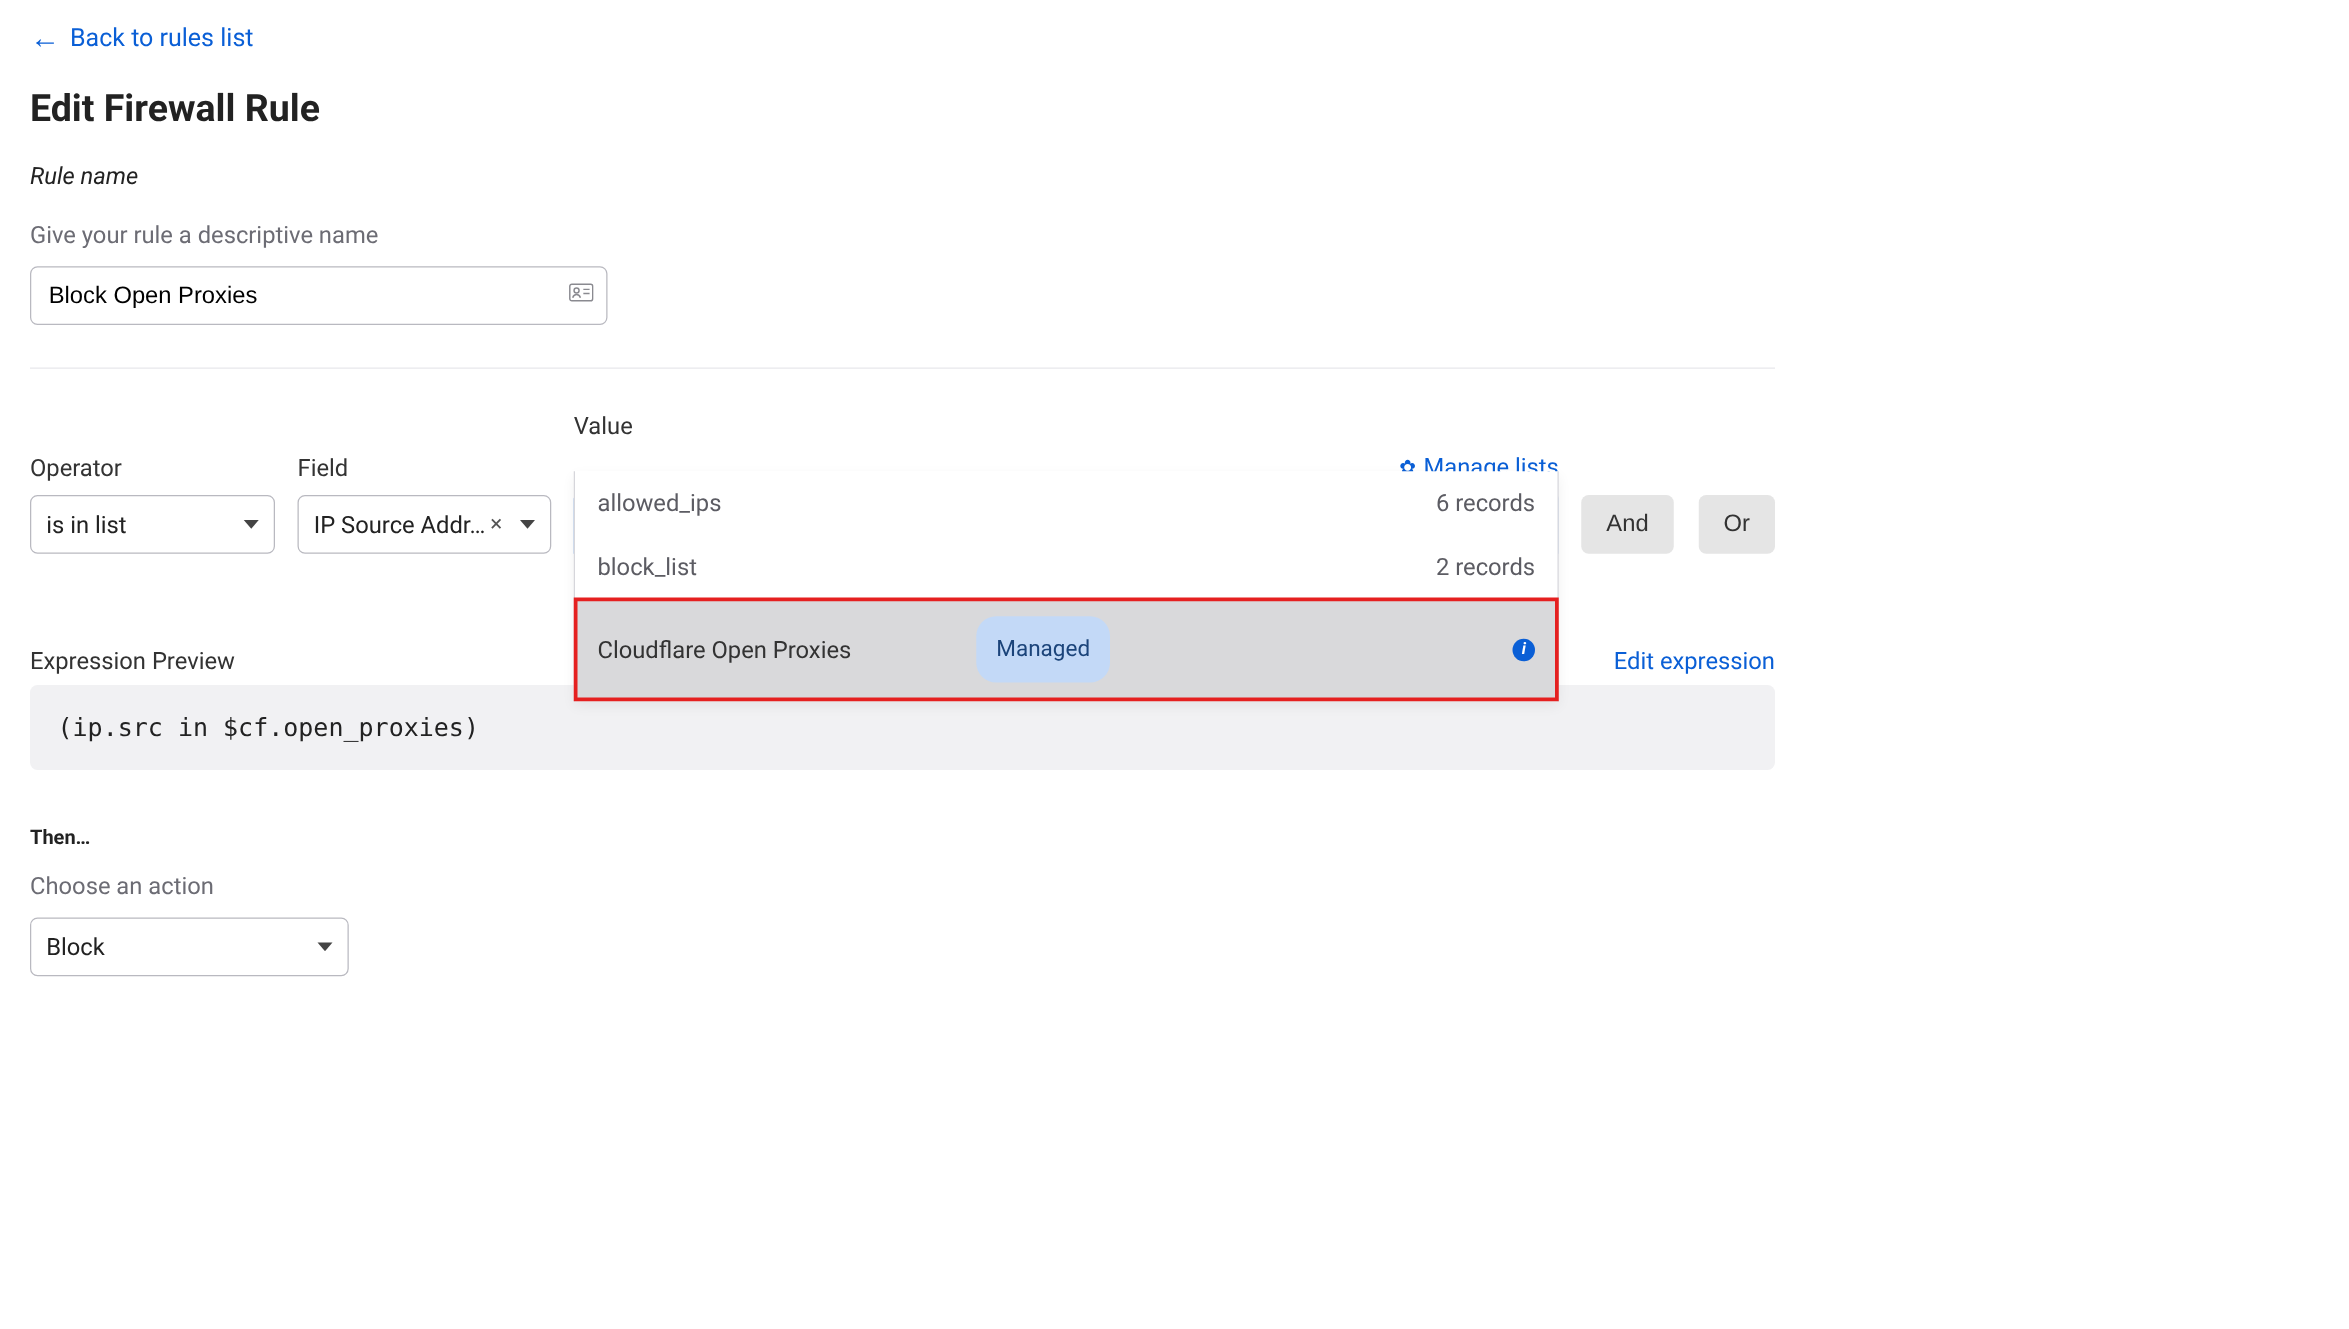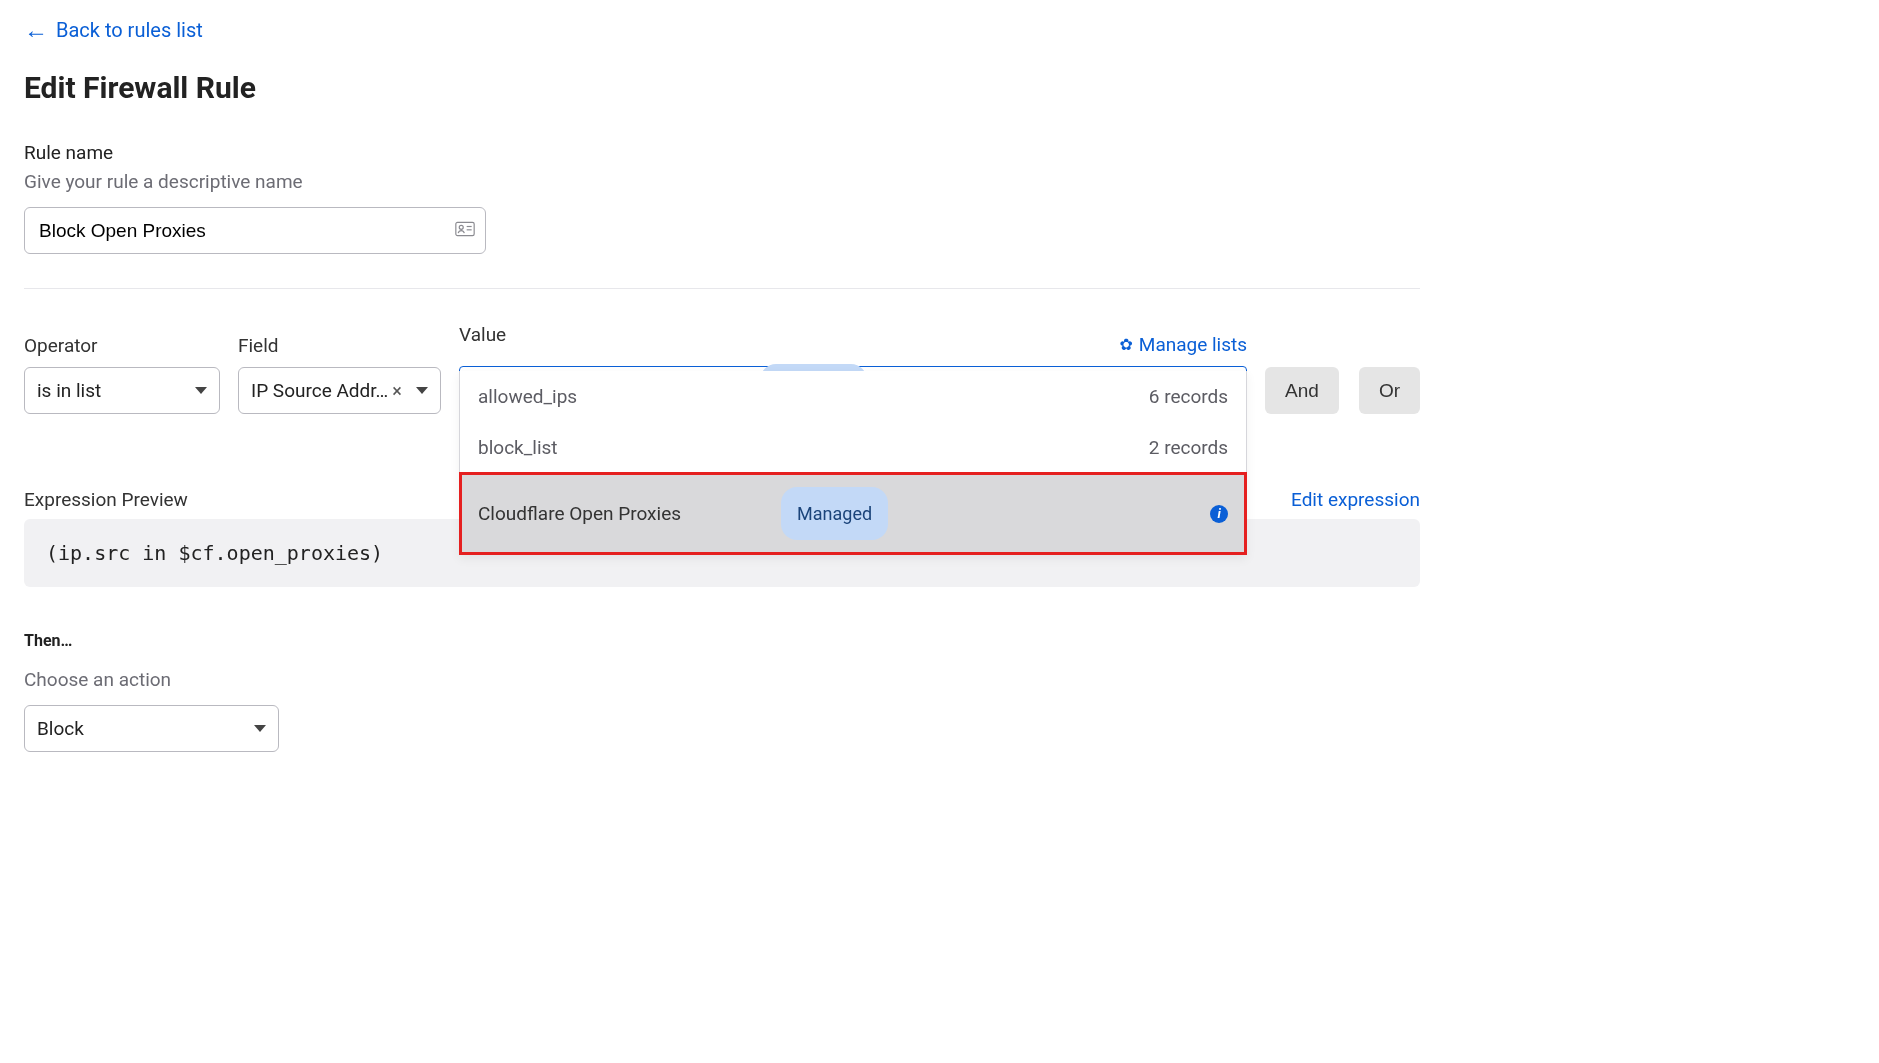--- a/index.html
+++ b/index.html
@@ -17,24 +17,24 @@
     align-items: center;
     gap: 8px;
     color: #0a5fd6;
     font-size: 20px;
     margin-bottom: 28px;
   }
   .back .arrow { font-size: 24px; line-height: 1; }
   h1.page-title {
     font-size: 30px;
     font-weight: 700;
-    margin-bottom: 36px;
+    margin-bottom: 24px;
     color: #222;
   }
-  .section-label { font-size: 19px; color: #222; margin-bottom: 6px; }
+  .section-label { font-size: 19px; color: #222; margin-bottom: 24px; font-style: italic; }
   .section-sub { color: #6c6c74; font-size: 19px; margin-bottom: 14px; }
   .rule-name-wrap {
     width: 462px;
     height: 47px;
     border: 1px solid #b9b9c0;
     border-radius: 6px;
     display: flex;
     align-items: center;
     padding: 0 10px 0 14px;
     margin-bottom: 34px;
@@ -84,21 +84,21 @@
   .select-action { width: 255px; gap: 12px; }
   .close-x { color: #555; margin: 0 4px; font-size: 18px; }
   .chev {
     margin-left: auto;
     width: 0; height: 0;
     border-left: 6px solid transparent;
     border-right: 6px solid transparent;
     border-top: 7px solid #444;
   }
   .value-col { position: relative; width: 800px; }
-  .value-head { display: flex; align-items: flex-end; margin-bottom: 10px; }
+  .value-head { display: flex; align-items: flex-start; margin-bottom: 10px; flex-direction: column; }
   .manage-lists {
     margin-left: auto;
     color: #0a5fd6;
     display: inline-flex;
     align-items: center;
     gap: 6px;
     font-size: 19px;
     cursor: pointer;
   }
   .gear { font-size: 16px; }

